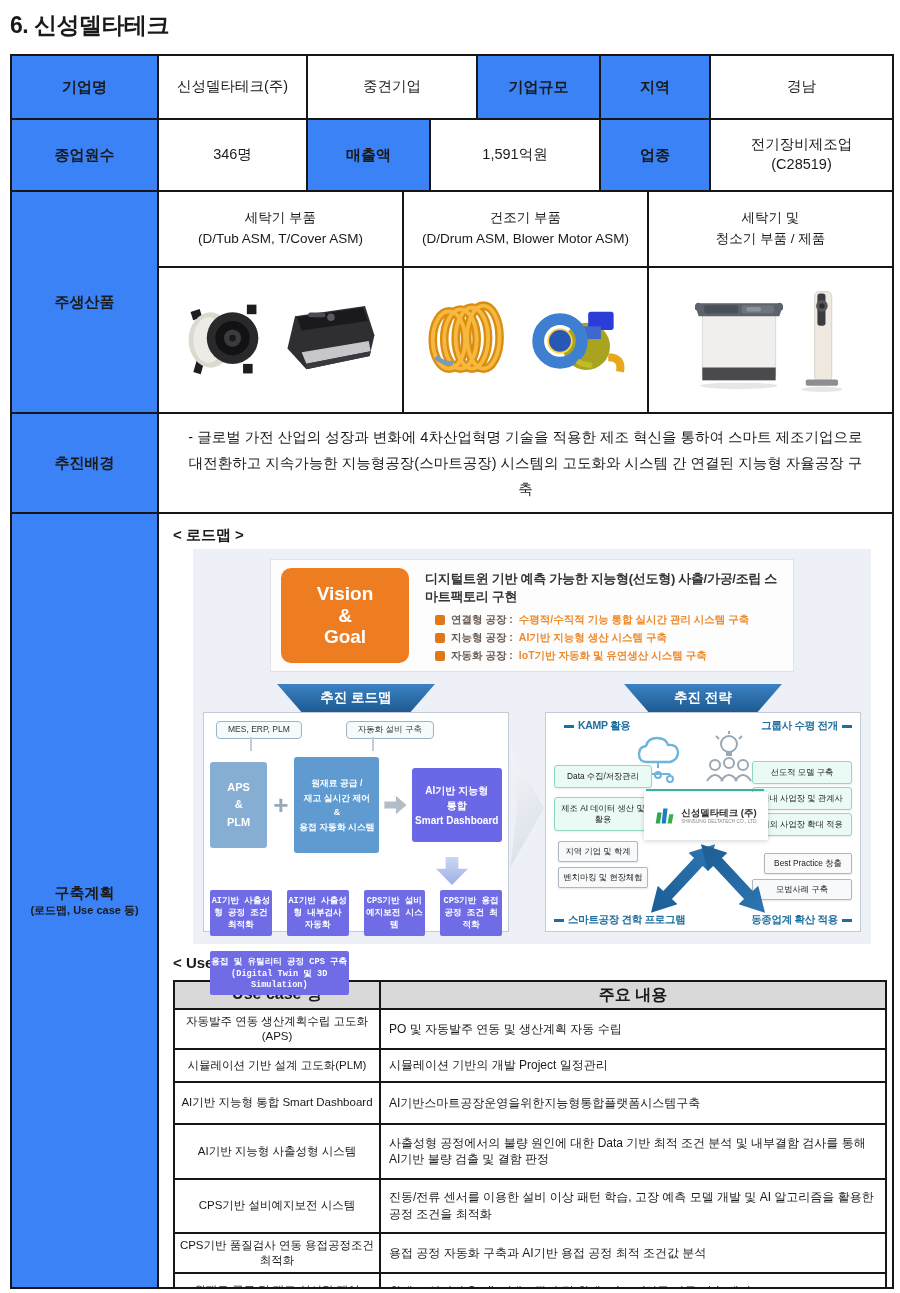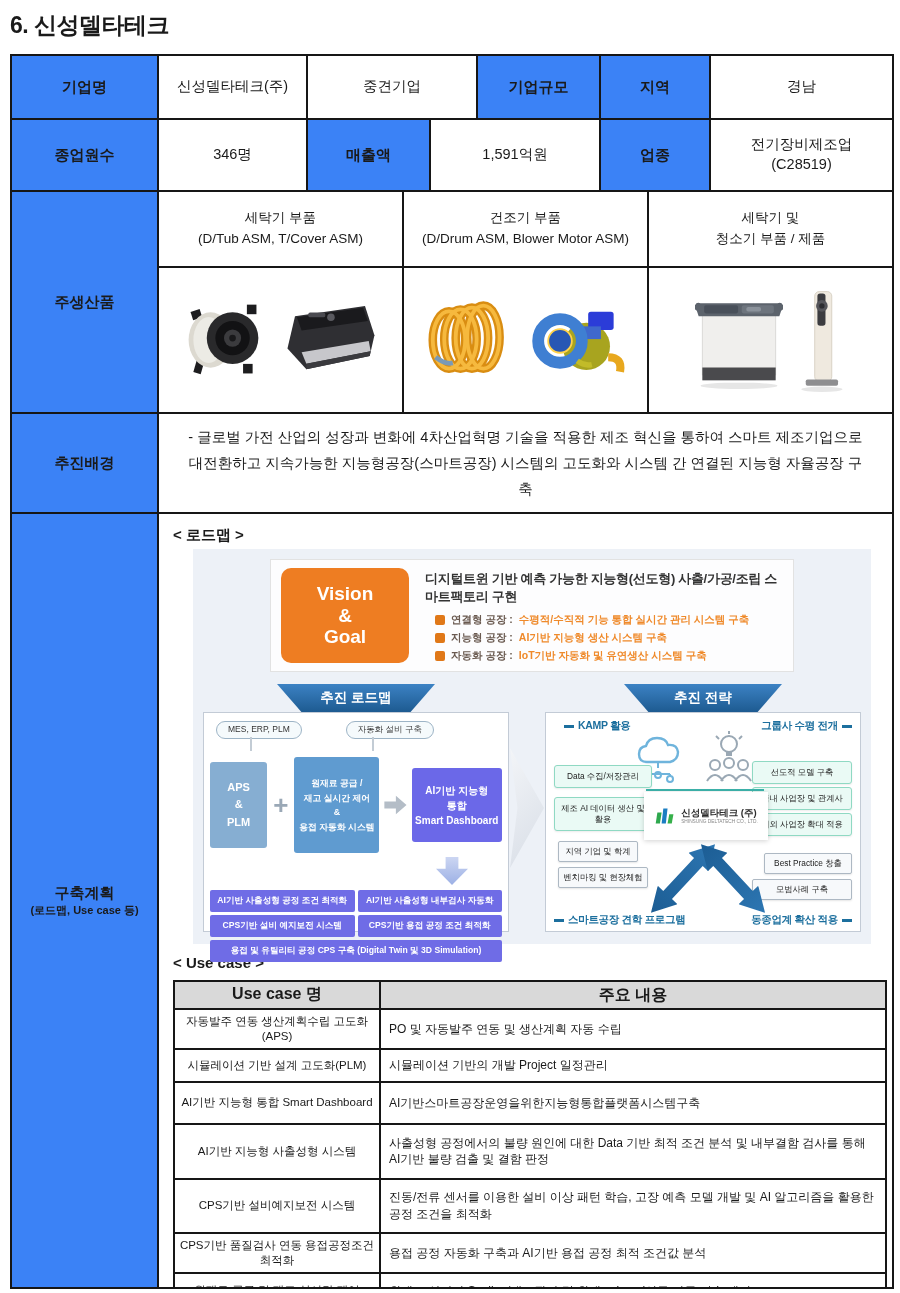--- a/index.html
+++ b/index.html
@@ -54,31 +54,31 @@
   .vbullet .btext { color: #ef8a2b; font-weight: 600; }
 
   .diagrams { display: flex; margin-top: 12px; padding: 0 10px; align-items: stretch; }
   .diagram { width: 306px; }
   .diagram.right { width: 316px; }
   .diagram-tab { width: 158px; margin: 0 auto; clip-path: polygon(0 0, 100% 0, 84% 100%, 16% 100%); background: linear-gradient(#3c82c4, #1c598f); color: #fff; font-weight: 800; font-size: 13.5px; text-align: center; padding: 5px 0 6px; }
   .diagram-body { border: 1px solid #c3cbd6; background: #fff; margin-top: -1px; height: 220px; padding: 8px 6px 6px; position: relative; }
 
   
   .pills { display: flex; gap: 44px; margin-left: 6px; }
-  .pill { border: 1px solid #9db4c6; border-radius: 9px; background: #f5fafc; font-size: 8.5px; padding: 2px 11px; color: #333; }
+  .pill { border: 1px solid #9db4c6; border-radius: 4px; background: #f5fafc; font-size: 8.5px; padding: 2px 11px; color: #333; }
   .conn { position: absolute; width: 2px; height: 14px; background: #c3ccd5; }
   .flow { display: flex; align-items: center; margin-top: 18px; gap: 5px; }
   .fbox { color: #fff; font-weight: 700; border-radius: 3px; display: flex; flex-direction: column; align-items: center; justify-content: center; text-align: center; }
   .box-aps { width: 62px; height: 86px; background: #86aed2; font-size: 11px; line-height: 1.6; }
   .plus { color: #9aa8b6; font-size: 26px; font-weight: 800; margin: 0 1px; }
   .box-mid { width: 92px; height: 96px; background: #5f9bd0; font-size: 8.8px; line-height: 1.65; }
   .arrow-r { width: 24px; height: 20px; background: #b4bdc7; clip-path: polygon(0 32%, 52% 32%, 52% 4%, 100% 50%, 52% 96%, 52% 68%, 0 68%); }
   .box-dash { width: 98px; height: 74px; background: #6b68e8; font-size: 10px; line-height: 1.5; }
   .down-arrow { margin: 4px 0 5px 226px; width: 32px; height: 28px; background: linear-gradient(#ccd6f2, #9cb0e5); clip-path: polygon(30% 0, 70% 0, 70% 42%, 100% 42%, 50% 100%, 0 42%, 30% 42%); }
-  .tasks { display: grid; grid-template-columns: 1fr 1fr; gap: 3px; }
+  .tasks { display: grid; grid-template-columns: 1fr 1fr 1fr 1fr; gap: 15px; font-family: Liberation Mono, monospace; }
   .task { background: #6f6ce6; color: #fff; font-weight: 700; font-size: 8.6px; text-align: center; padding: 5px 1px; border-radius: 2px; }
   .task.wide { grid-column: 1 / 3; }
 
   
   .strat-body { padding: 0; }
   .corner { position: absolute; color: #1c6f9e; font-weight: 800; font-size: 10.5px; display: flex; align-items: center; gap: 4px; letter-spacing: -0.3px; }
   .dash { display: inline-block; width: 10px; height: 3px; background: #1c6f9e; }
   .gbox { position: absolute; background: #eafaf5; border: 1px solid #8fd9c3; border-radius: 3px; font-size: 8.3px; text-align: center; padding: 5px 2px; box-shadow: 0 1px 2px rgba(0,0,0,.08); color: #222; }
   .wbox { position: absolute; background: #f7f9fb; border: 1px solid #adb8c3; border-radius: 2px; font-size: 8.3px; text-align: center; padding: 4px 2px; box-shadow: 0 1px 2px rgba(0,0,0,.10); color: #222; }
   .teal-line { position: absolute; left: 100px; top: 76px; width: 118px; height: 2px; background: #3db3ab; }

